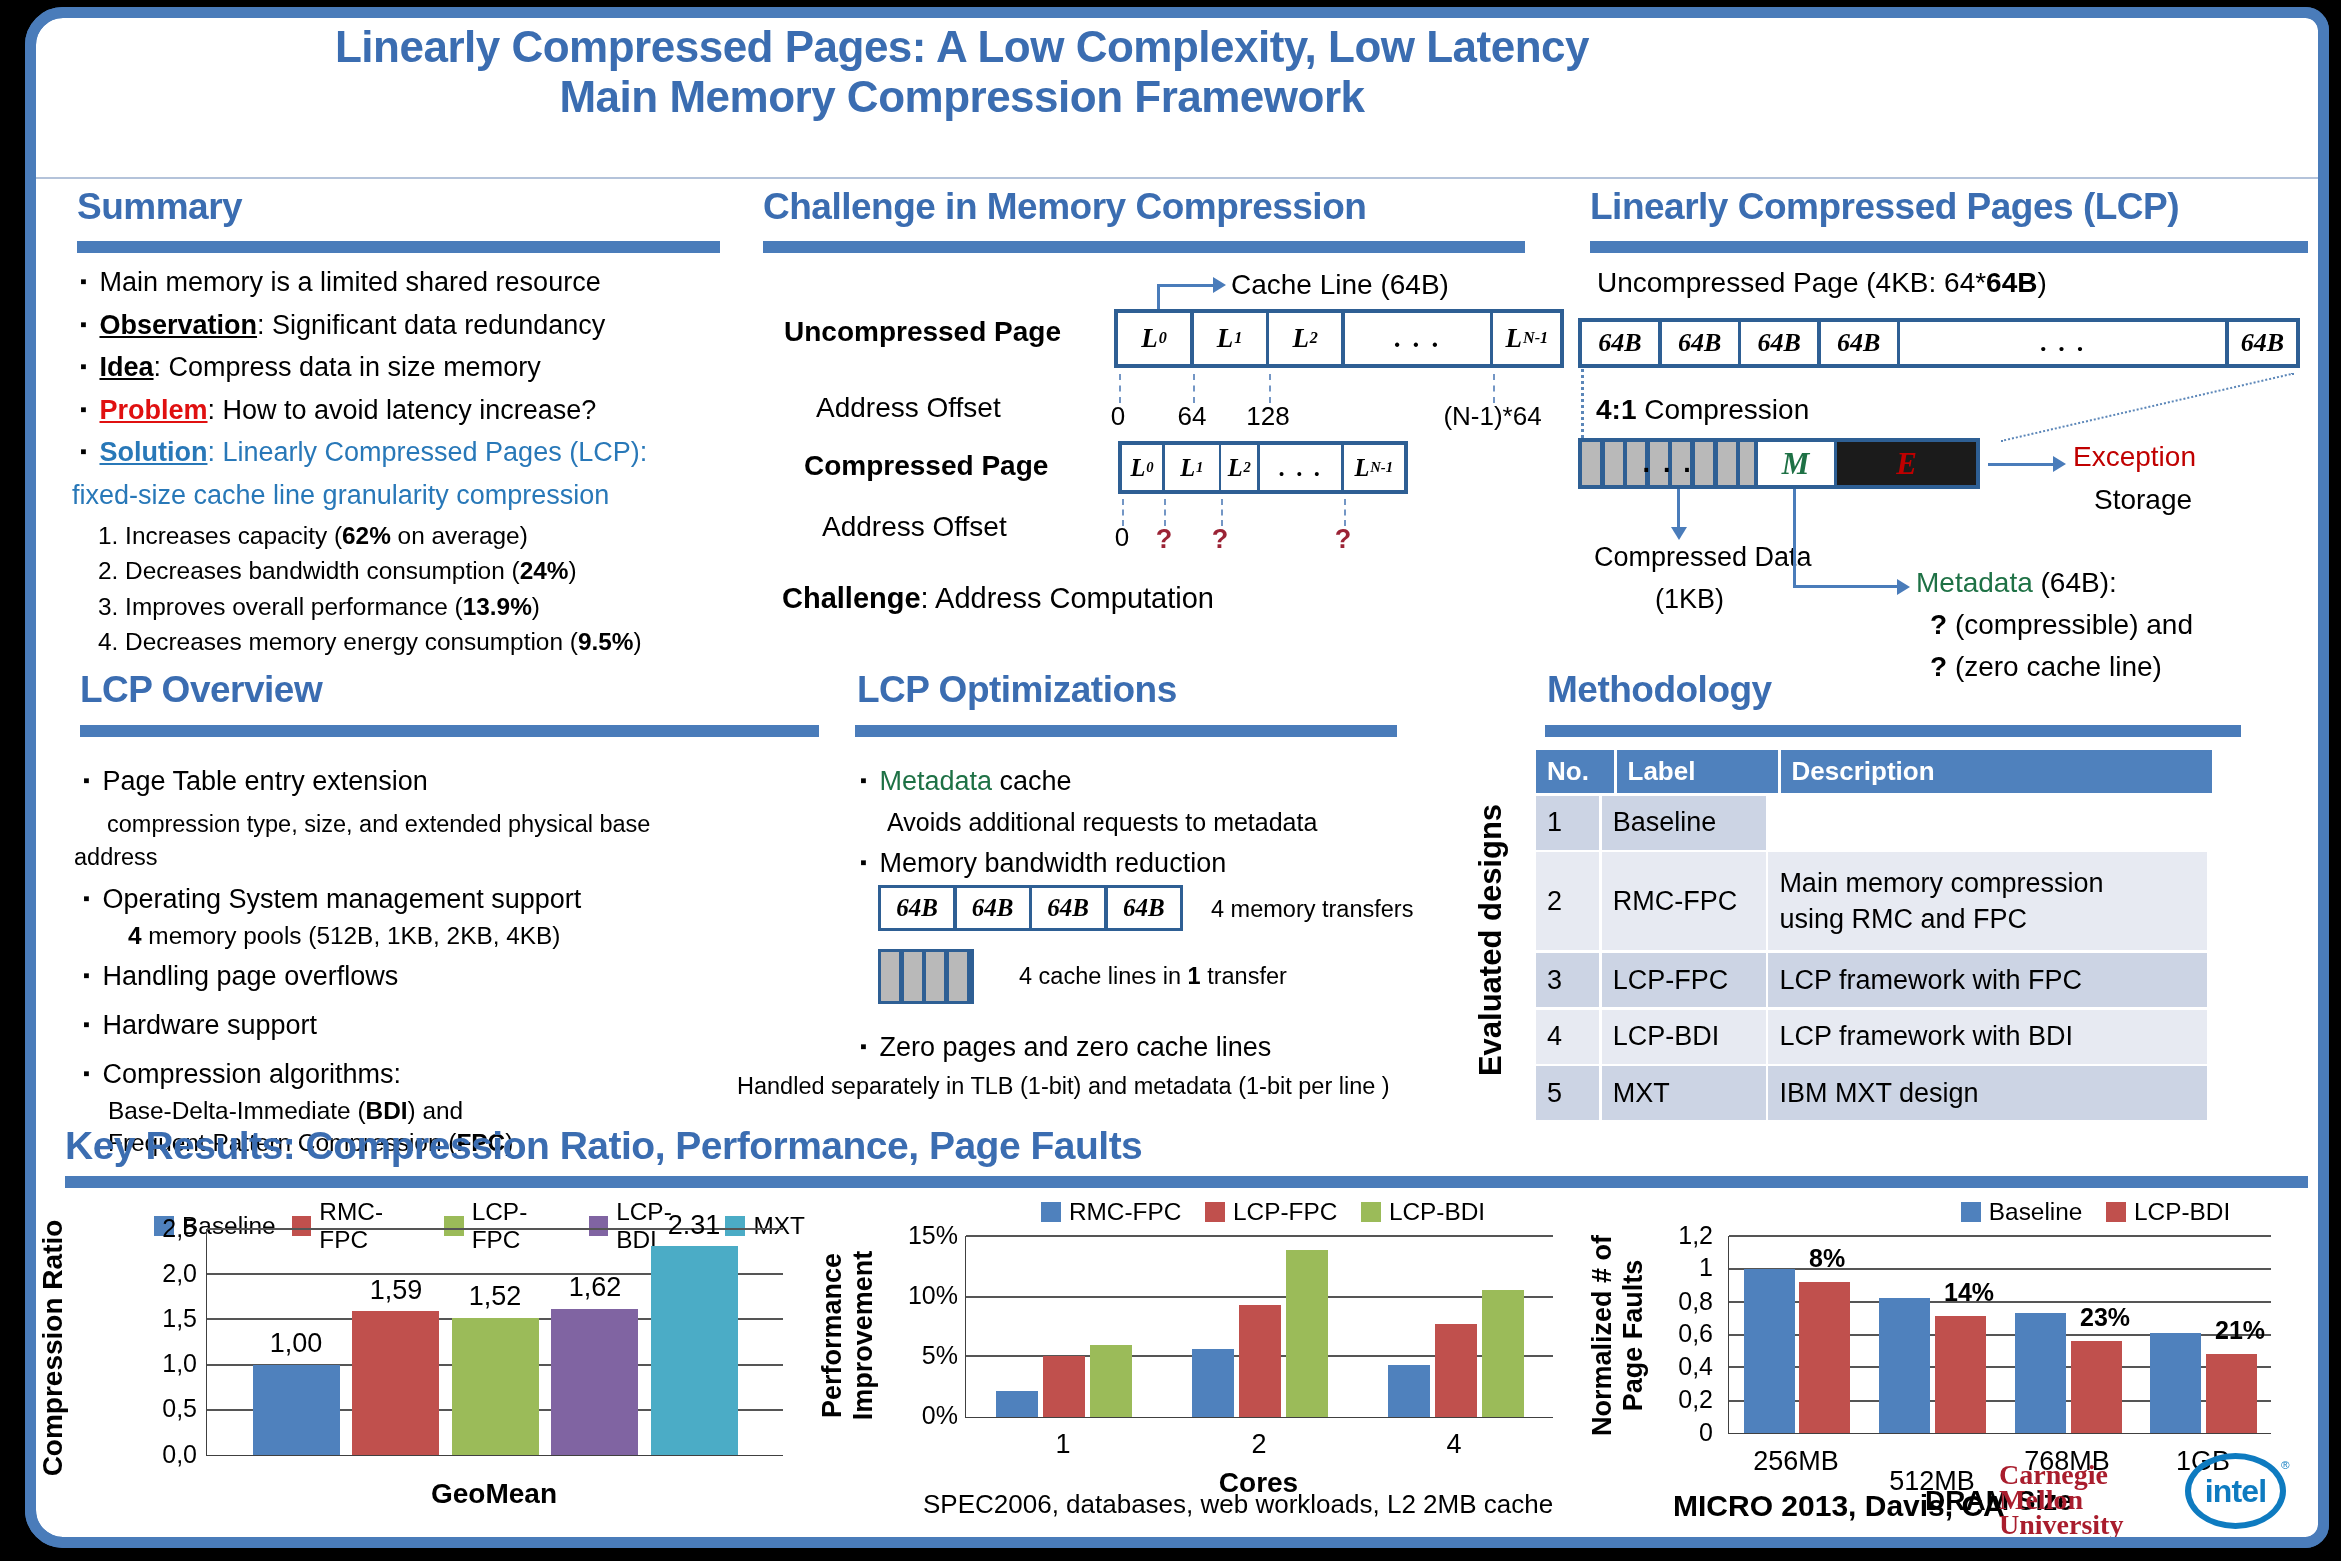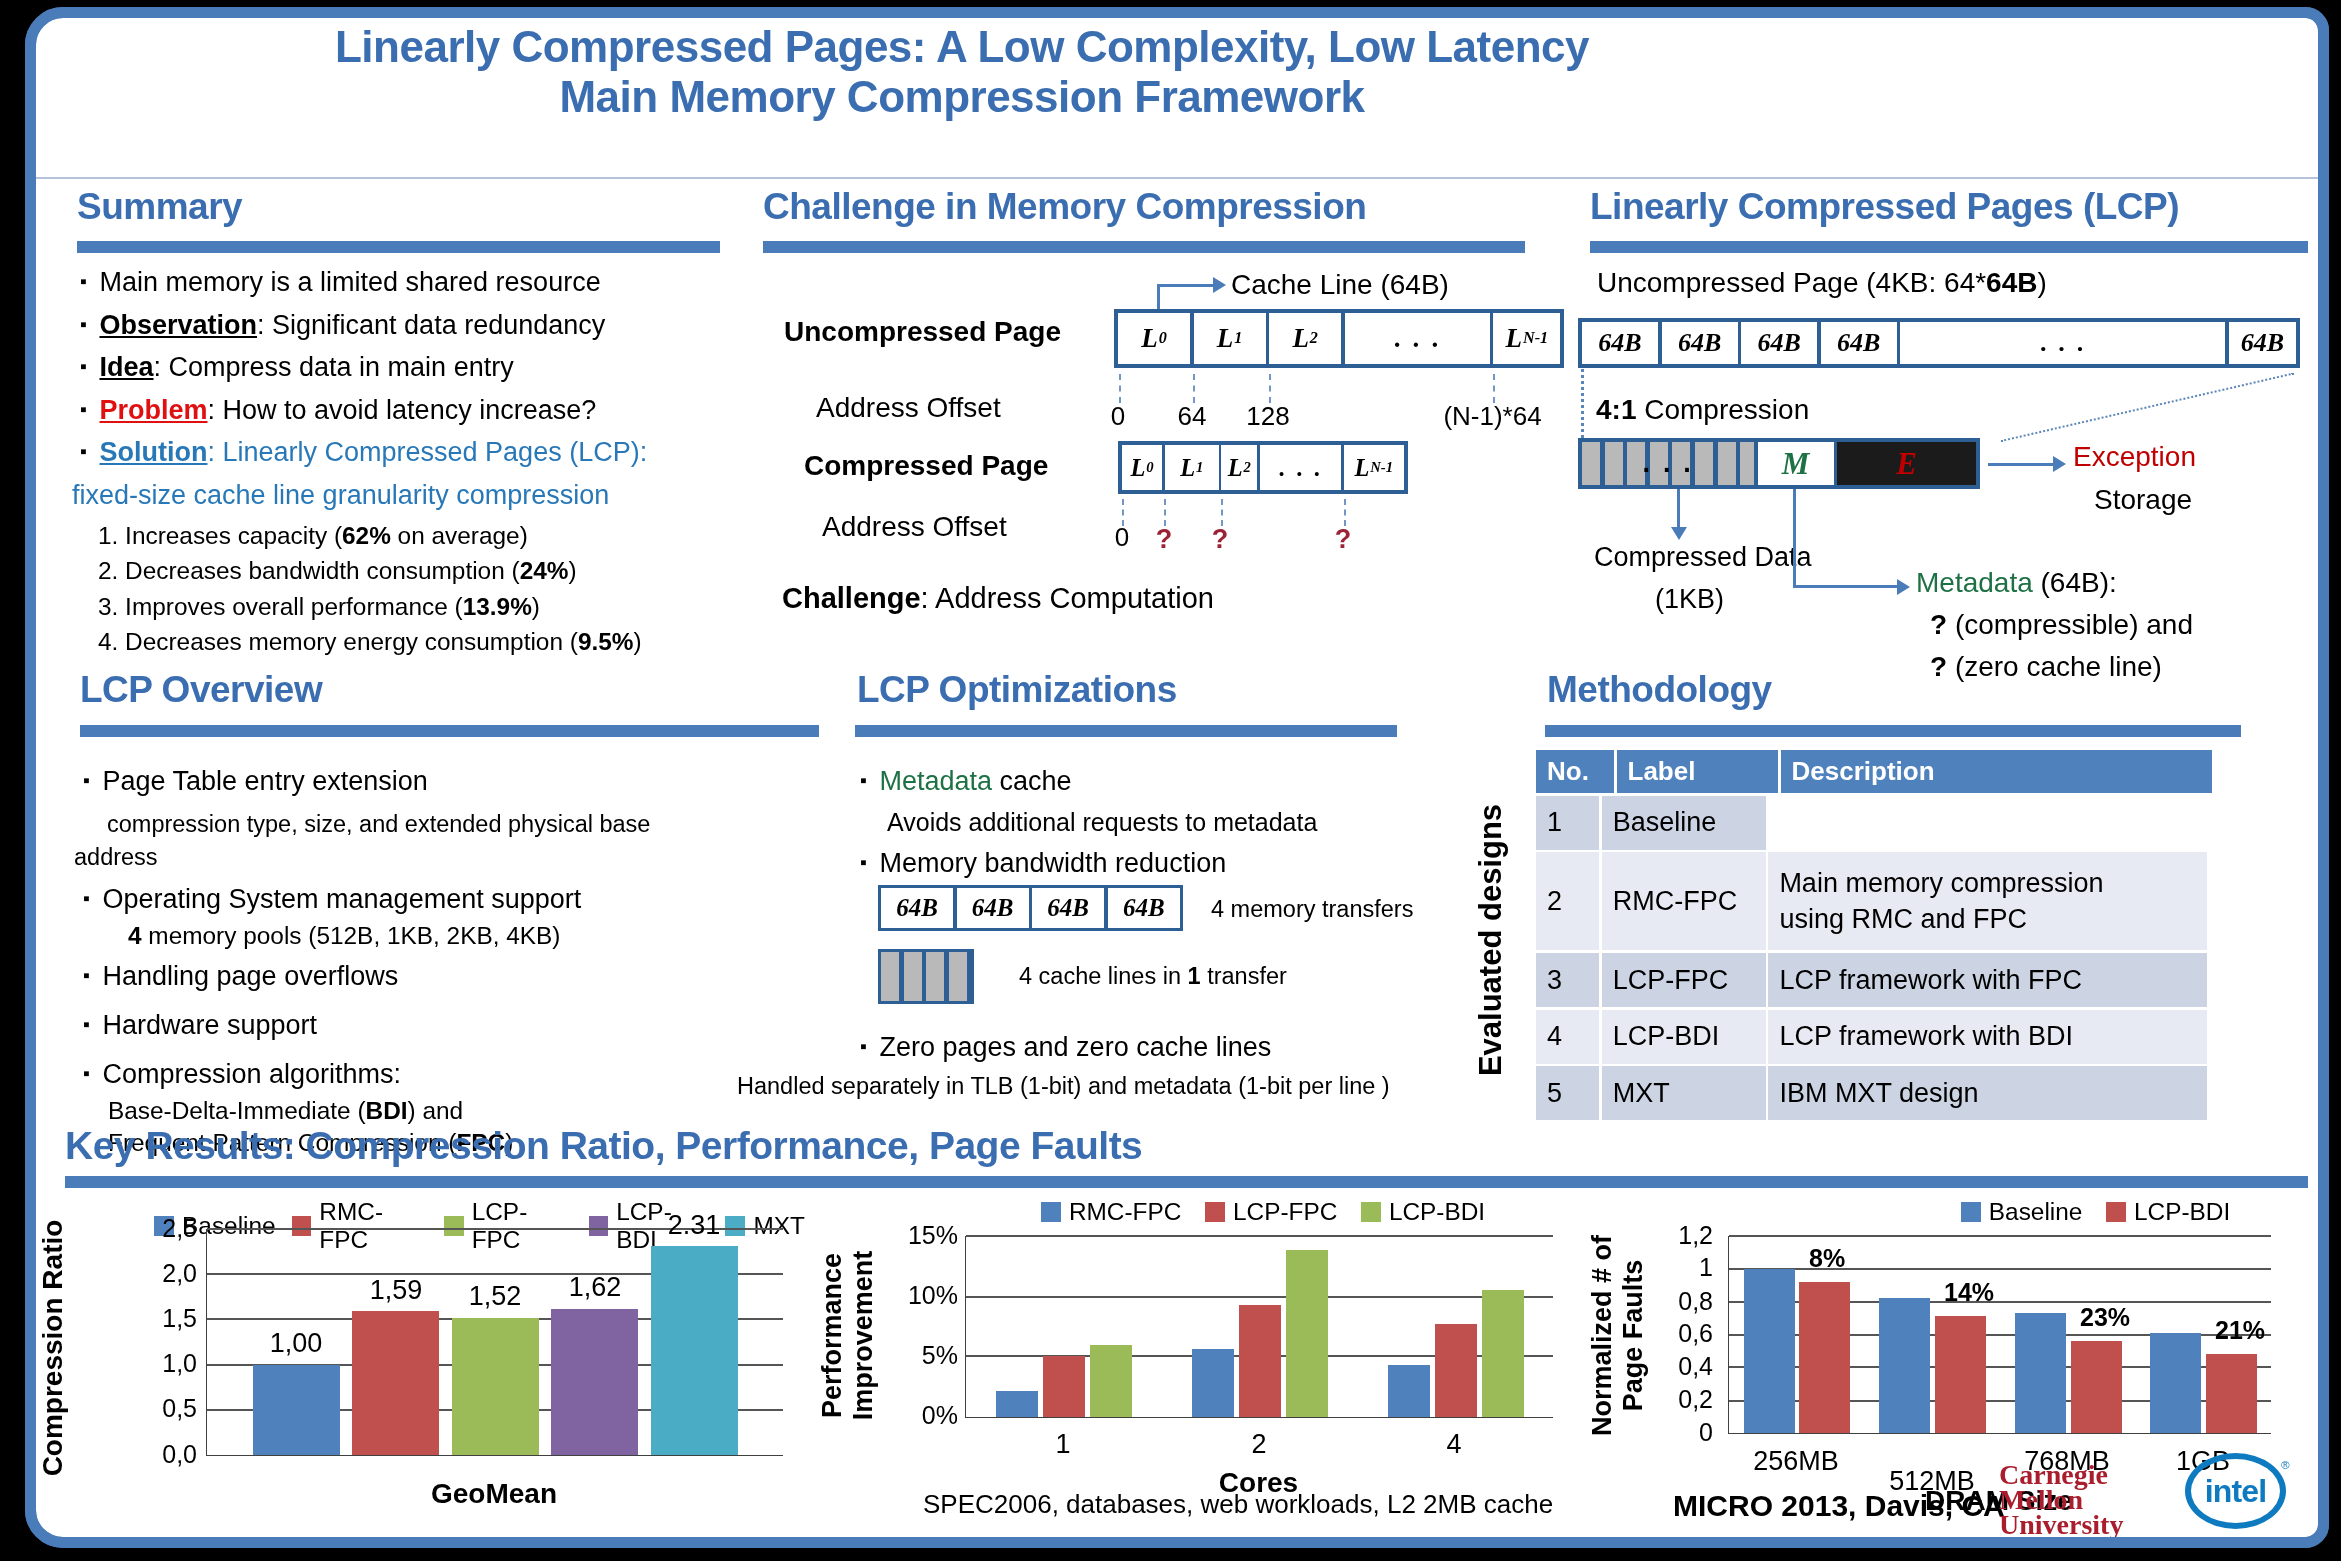--- a/index.html
+++ b/index.html
@@ -77,21 +77,21 @@
 
   <div class="title" style="top:22px;">Linearly Compressed Pages: A Low Complexity, Low Latency</div>
   <div class="title" style="top:72px;">Main Memory Compression Framework</div>
   <div class="hdiv" style="left:36px;top:177px;width:2282px;"></div>
 
   <div class="h2" style="left:77px;top:186px;">Summary</div>
   <div class="hbar" style="left:77px;top:241px;width:643px;"></div>
 
   <div class="abs bl" style="left:80px;top:267px;"><span>Main memory is a limited shared resource</span></div>
   <div class="abs bl" style="left:80px;top:310px;"><span class="bU">Observation</span><span>: Significant data redundancy</span></div>
-  <div class="abs bl" style="left:80px;top:352px;"><span class="bU">Idea</span><span>: Compress data in main entry</span></div>
+  <div class="abs bl" style="left:80px;top:352px;"><span class="bU">Idea</span><span>: Compress data in size memory</span></div>
   <div class="abs bl" style="left:80px;top:395px;"><span class="bU red">Problem</span><span>: How to avoid latency increase?</span></div>
   <div class="abs bl" style="left:80px;top:437px;"><span class="bU blue">Solution</span><span class="blue">: Linearly Compressed Pages (LCP):</span></div>
   <div class="abs blue" style="left:72px;top:480px;font-size:27px;">fixed-size cache line granularity compression</div>
   <div class="abs" style="left:98px;top:522px;font-size:24.4px;"><span>1. Increases capacity (</span><span class="b">62%</span><span> on average)</span></div>
   <div class="abs" style="left:98px;top:557px;font-size:24.4px;"><span>2. Decreases bandwidth consumption (</span><span class="b">24%</span><span>)</span></div>
   <div class="abs" style="left:98px;top:593px;font-size:24.4px;"><span>3. Improves overall performance (</span><span class="b">13.9%</span><span>)</span></div>
   <div class="abs" style="left:98px;top:628px;font-size:24.4px;"><span>4. Decreases memory energy consumption (</span><span class="b">9.5%</span><span>)</span></div>
 
   <div class="h2" style="left:763px;top:186px;">Challenge in Memory Compression</div>
   <div class="hbar" style="left:763px;top:241px;width:762px;"></div>

